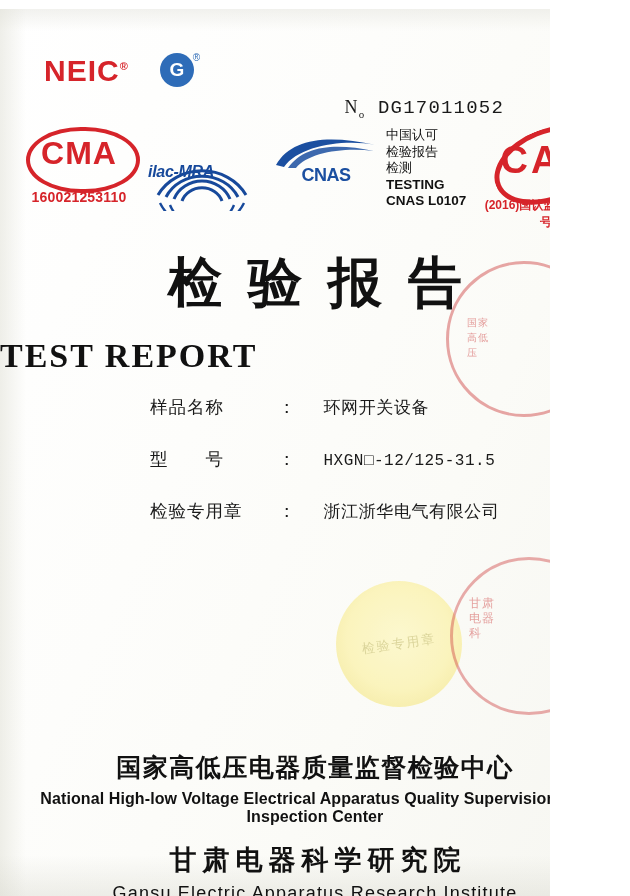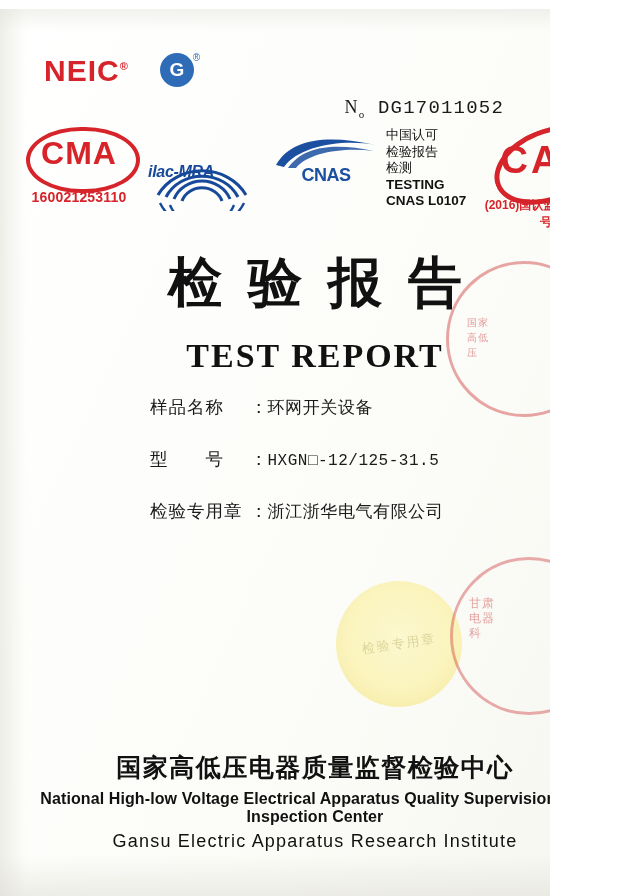--- a/index.html
+++ b/index.html
@@ -237,40 +237,40 @@
     font-weight: bold;
     font-size: 54px;
     letter-spacing: 26px;
     text-indent: 26px;
     color: #111111;
   }
   .title-en {
     position: absolute;
     left: 0; top: 328px;
     width: 630px;
-    text-align: center;
     font-family: "Liberation Serif", serif;
     font-weight: bold;
     font-size: 34px;
     letter-spacing: 2px;
     color: #111111;
   }
 
   
   .fields {
     position: absolute;
     left: 150px; top: 386px;
     width: 420px;
   }
   .field-row {
     display: flex;
     align-items: baseline;
     margin-bottom: 28px;
     font-size: 17.5px;
     color: #1a1a1a;
+    gap: 28px;
   }
   .field-label {
     width: 100px;
     flex: 0 0 100px;
     letter-spacing: 1px;
     font-family: "Liberation Serif", serif;
   }
   .field-label.spaced {
     letter-spacing: 1px;
   }
@@ -479,16 +479,17 @@
     <div class="t">国家高低压</div>
   </div>
 
   <div class="seal-red-2">
     <div class="t">甘肃电器科</div>
   </div>
 
   <div class="footer">
     <div class="org-cn">国家高低压电器质量监督检验中心</div>
     <div class="org-en">National High-low Voltage Electrical Apparatus Quality Supervision and Inspection Center</div>
+    <div class="inst-cn">甘肃电器科学研究院</div>
     <div class="inst-en">Gansu Electric Apparatus Research Institute</div>
   </div>
 
 </div>
 
 </body></html>

